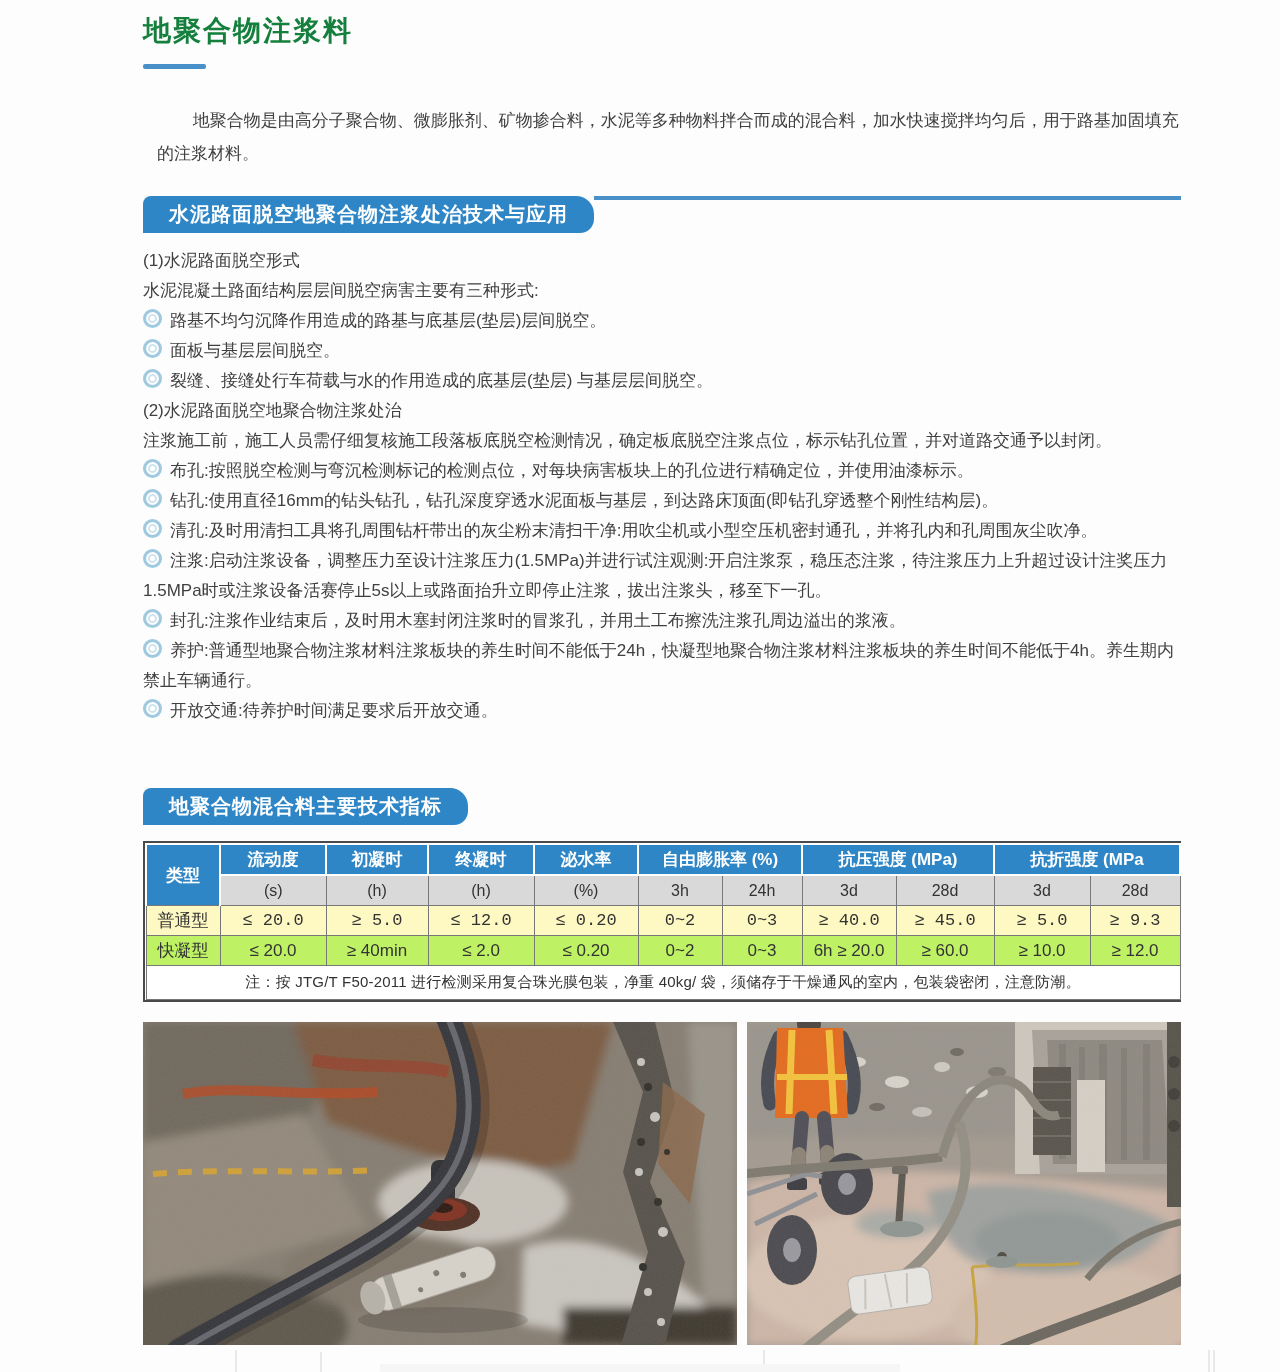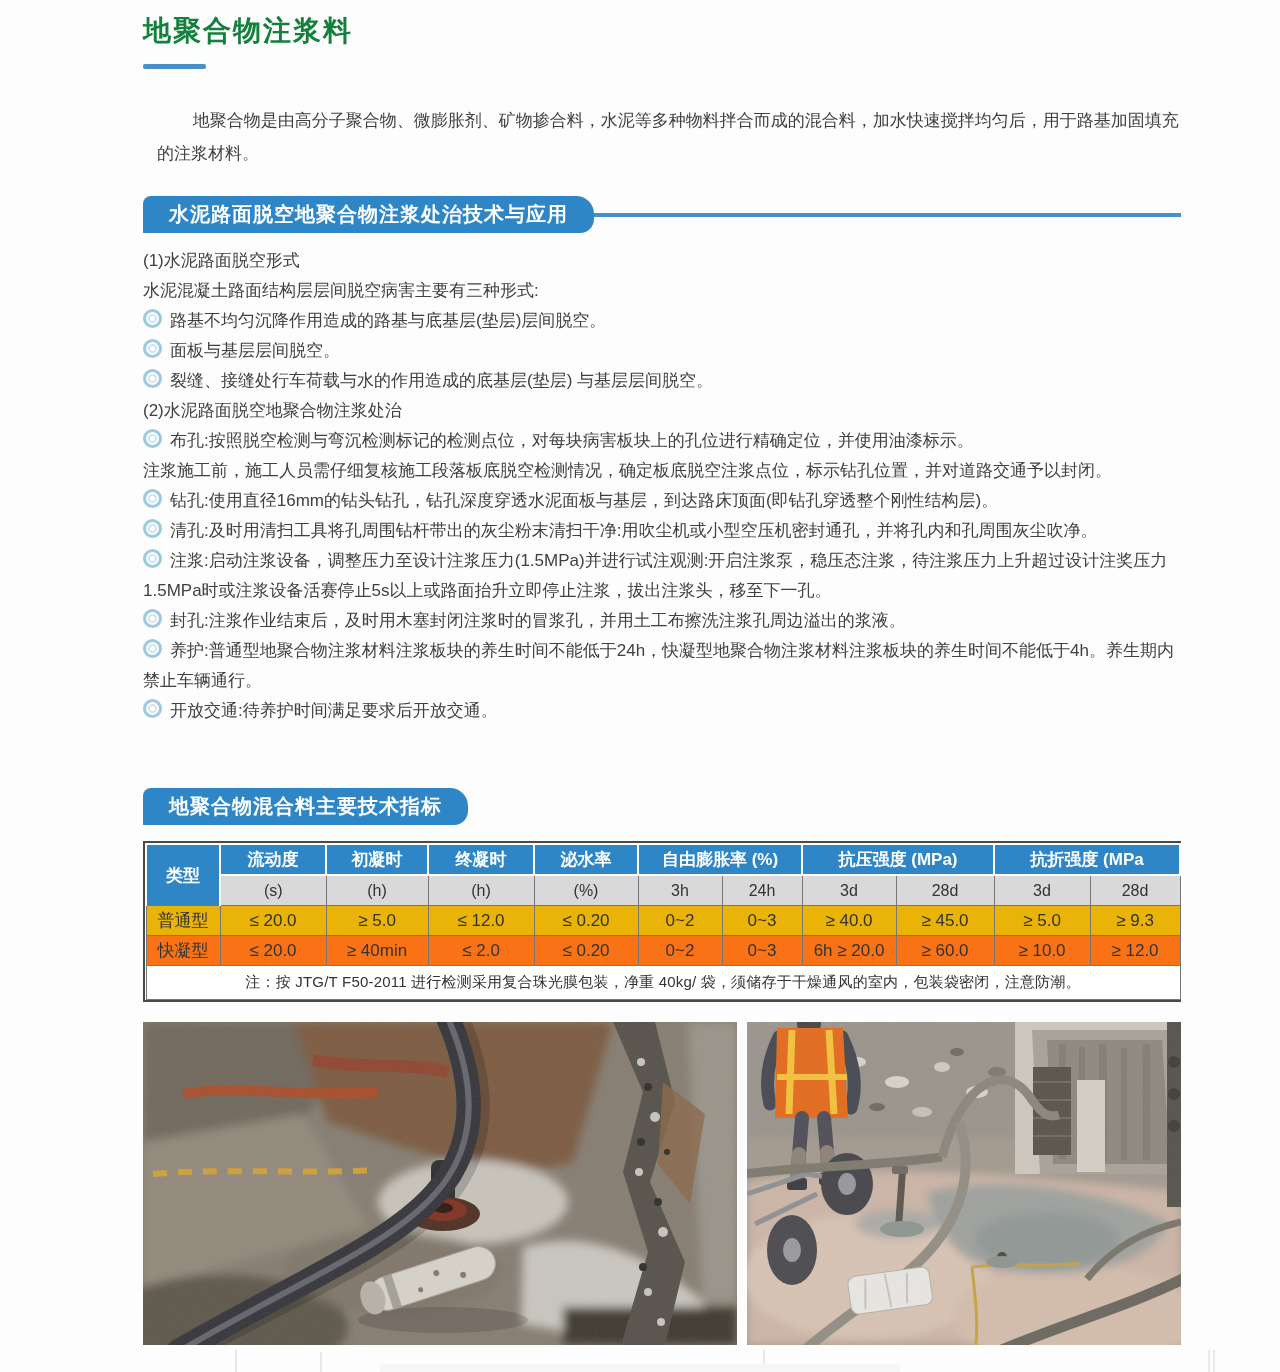--- a/index.html
+++ b/index.html
@@ -4,41 +4,41 @@
 <style>
   html,body{margin:0;padding:0;}
   body{font-family:"Liberation Sans","DejaVu Sans",sans-serif;background:#ffffff;}
   .page{position:relative;width:1280px;height:1372px;background:#fdfdfd;overflow:hidden;color:#3f3f3f;}
 
   .title{position:absolute;left:143px;top:12px;font-size:28px;font-weight:bold;color:#15803d;letter-spacing:2px;}
   .title-underline{position:absolute;left:143px;top:64px;width:63px;height:5px;background:#4a90c8;border-radius:2px;}
 
   .intro{position:absolute;left:143px;top:104px;width:1038px;font-size:17px;line-height:33px;text-indent:2.1em;color:#3f3f3f;margin-left:14px;}
 
-  .banner-row{position:absolute;left:143px;width:1038px;display:flex;align-items:center;}
+  .banner-row{position:absolute;left:143px;width:1038px;display:flex;align-items:flex-start;}
   .banner{background:#2e86c6;color:#ffffff;font-size:20px;font-weight:bold;letter-spacing:1px;
           line-height:37px;height:37px;padding:0 26px;border-radius:8px 18px 14px 0;white-space:nowrap;}
   .banner-line{flex:1;height:4px;background:#4a90c8;margin-bottom:0px;}
   .banner-row-1{top:196px;}
   .banner-row-2{top:788px;}
 
   .list{position:absolute;left:143px;top:246px;width:1040px;font-size:17px;line-height:30px;color:#404040;}
   .line{margin:0;}
   .ring{display:inline-block;width:13px;height:13px;border-radius:50%;border:3px solid #9fc9df;
         box-shadow:inset 0 0 0 2px #ffffff, inset 0 0 0 4px #cfe4ef;background:#fff;
         vertical-align:-2px;margin-right:8px;}
 
   .table-frame{position:absolute;left:143px;top:841px;width:1038px;border:2px solid #4a4a4a;box-sizing:border-box;}
   table.spec{border-collapse:collapse;table-layout:fixed;width:100%;text-align:center;font-size:17px;color:#333;border-radius:7px;}
   table.spec th,table.spec td{border:1px solid #777;padding:0 2px;height:29px;overflow:hidden;white-space:nowrap;}
   table.spec tr.hrow1 th{background:#2e86c6;color:#ffffff;font-weight:600;border:2px solid #ffffff;font-size:17px;}
   table.spec tr.hrow1 th.rowspan{border-bottom:1px solid #777;}
   table.spec tr.hrow2 th{background:#d9d9d9;font-weight:normal;font-size:16px;color:#333;}
-  table.spec tr.r0 td{background:#eab308;}
-  table.spec tr.r1 td{background:#f97316;}
+  table.spec tr.r0 td{background:#fef9c3;font-family:Liberation Mono, monospace;}
+  table.spec tr.r1 td{background:#bef264;}
   table.spec td.rowhead{font-size:17px;}
   table.spec tr.noterow td{background:#ffffff;font-size:15px;height:33px;letter-spacing:0.2px;text-align:center;}
 
   .photos{position:absolute;left:143px;top:1022px;width:1038px;display:flex;gap:10px;}
   .photo{display:block;}
 
   .artifact{position:absolute;background:#e9e9e9;}
 </style>
 </head>
 <body>
@@ -55,22 +55,22 @@
     <div class="banner-line"></div>
   </div>
 
   <div class="list">
       <div class="line"><span>(1)水泥路面脱空形式</span></div>
       <div class="line"><span>水泥混凝土路面结构层层间脱空病害主要有三种形式:</span></div>
       <div class="line"><span class="ring"></span><span>路基不均匀沉降作用造成的路基与底基层(垫层)层间脱空。</span></div>
       <div class="line"><span class="ring"></span><span>面板与基层层间脱空。</span></div>
       <div class="line"><span class="ring"></span><span>裂缝、接缝处行车荷载与水的作用造成的底基层(垫层) 与基层层间脱空。</span></div>
       <div class="line"><span>(2)水泥路面脱空地聚合物注浆处治</span></div>
+      <div class="line"><span>注浆施工前，施工人员需仔细复核施工段落板底脱空检测情况，确定板底脱空注浆点位，标示钻孔位置，并对道路交通予以封闭。</span></div>
       <div class="line"><span class="ring"></span><span>布孔:按照脱空检测与弯沉检测标记的检测点位，对每块病害板块上的孔位进行精确定位，并使用油漆标示。</span></div>
-      <div class="line"><span>注浆施工前，施工人员需仔细复核施工段落板底脱空检测情况，确定板底脱空注浆点位，标示钻孔位置，并对道路交通予以封闭。</span></div>
       <div class="line"><span class="ring"></span><span>钻孔:使用直径16mm的钻头钻孔，钻孔深度穿透水泥面板与基层，到达路床顶面(即钻孔穿透整个刚性结构层)。</span></div>
       <div class="line"><span class="ring"></span><span>清孔:及时用清扫工具将孔周围钻杆带出的灰尘粉末清扫干净:用吹尘机或小型空压机密封通孔，并将孔内和孔周围灰尘吹净。</span></div>
       <div class="line"><span class="ring"></span><span>注浆:启动注浆设备，调整压力至设计注浆压力(1.5MPa)并进行试注观测:开启注浆泵，稳压态注浆，待注浆压力上升超过设计注奖压力1.5MPa时或注浆设备活赛停止5s以上或路面抬升立即停止注浆，拔出注浆头，移至下一孔。</span></div>
       <div class="line"><span class="ring"></span><span>封孔:注浆作业结束后，及时用木塞封闭注浆时的冒浆孔，并用土工布擦洗注浆孔周边溢出的浆液。</span></div>
       <div class="line"><span class="ring"></span><span>养护:普通型地聚合物注浆材料注浆板块的养生时间不能低于24h，快凝型地聚合物注浆材料注浆板块的养生时间不能低于4h。养生期内禁止车辆通行。</span></div>
       <div class="line"><span class="ring"></span><span>开放交通:待养护时间满足要求后开放交通。</span></div>
     </div>
 
   <div class="banner-row banner-row-2">
     <div class="banner">地聚合物混合料主要技术指标</div>

